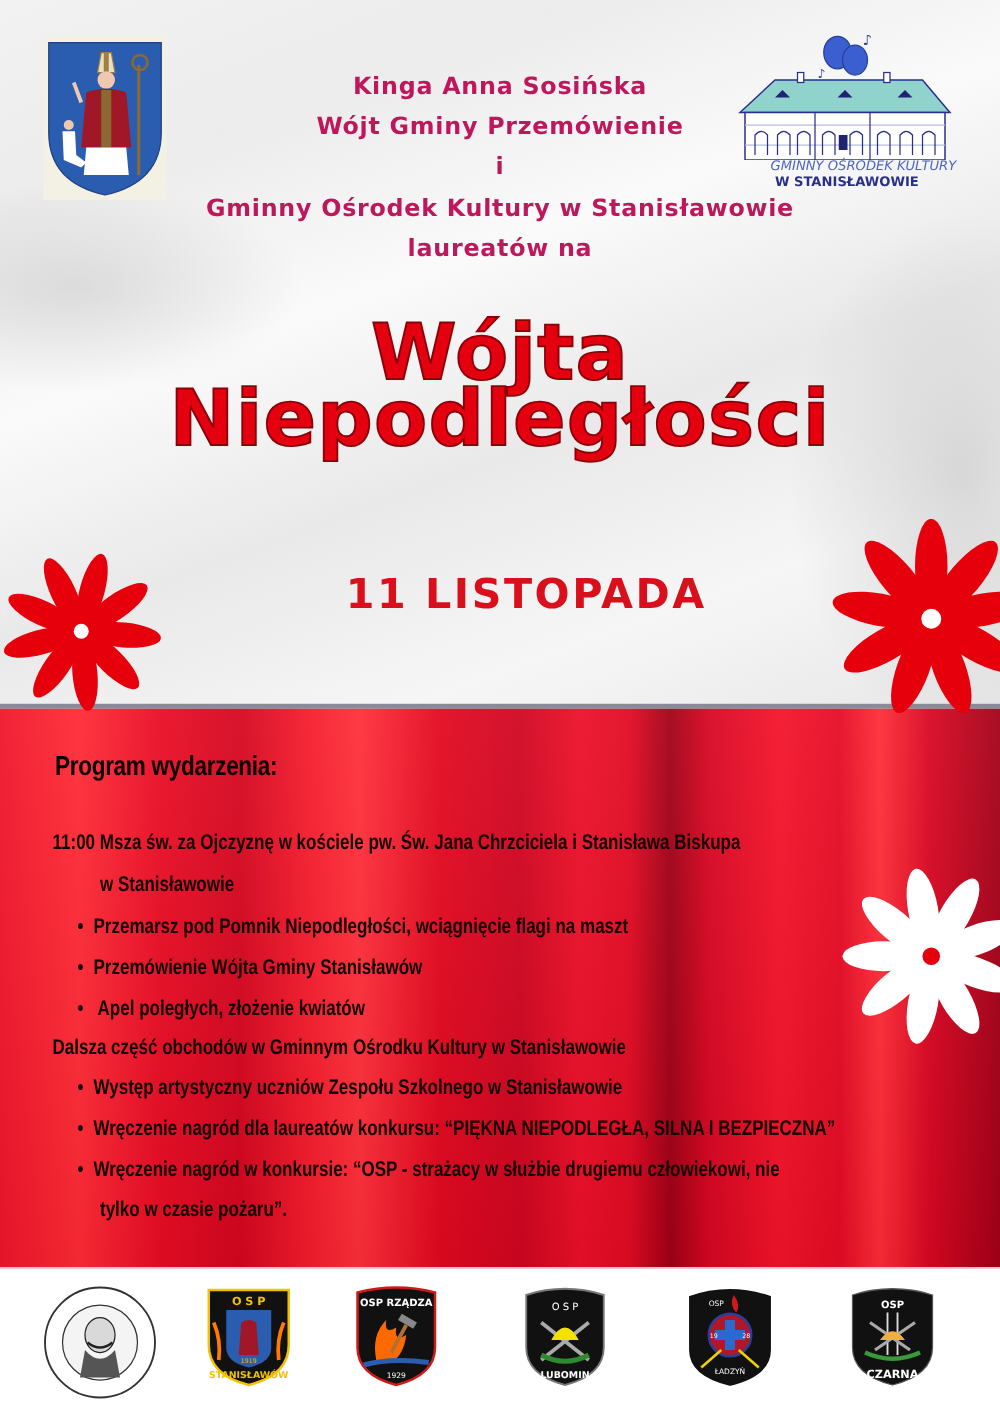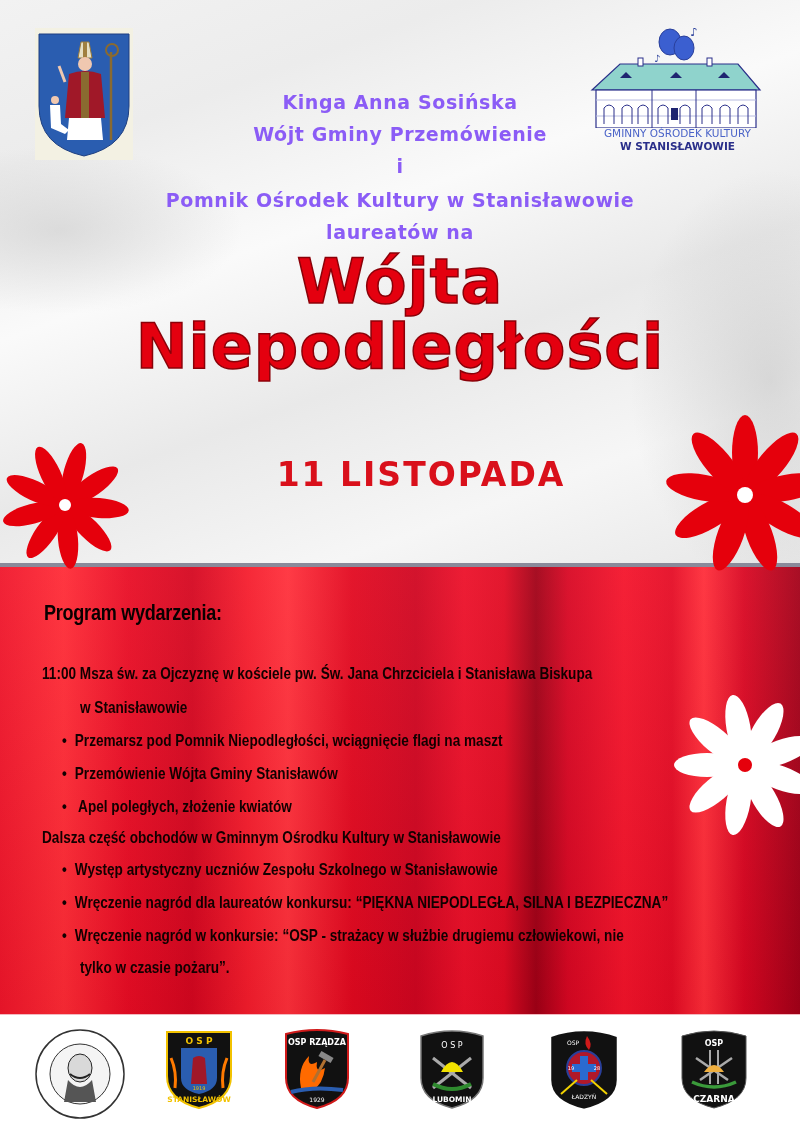--- a/index.html
+++ b/index.html
@@ -30,23 +30,22 @@
     background: linear-gradient(180deg, rgba(255,255,255,0.06), rgba(0,0,0,0.05));
   }
   .bottom {
     position: absolute; left: 0; top: 1014px; width: 800px; height: 118px; background: #ffffff;
     border-top: 1px solid #f3b8bf;
   }
 
   
   .invite {
     position: absolute; left: 130px; width: 540px; text-align: center;
-    color: #8b5cf6; font-weight: bold; font-size: 19px; letter-spacing: 0.6px;
+    color: #be185d; font-weight: bold; font-size: 19px; letter-spacing: 0.6px;
     font-family: "DejaVu Sans", sans-serif;
-    margin-top: 33px;
   }
   .title {
     position: absolute; left: 0; width: 800px; text-align: center;
     color: #e4000f; font-weight: bold; font-family: "DejaVu Sans", sans-serif;
     -webkit-text-stroke: 1.5px #8a0008; letter-spacing: 1px;
   }
   .date {
     position: absolute; left: 0; width: 770px; text-align: center;
     color: #d9101b; font-weight: bold; font-size: 33px; letter-spacing: 2px;
     font-family: "DejaVu Sans", sans-serif;
@@ -101,21 +100,21 @@
     <line x1="30" y1="54" x2="24" y2="38" stroke="#f0c8b0" stroke-width="3"></line>
 
     <circle cx="20" cy="72" r="4" fill="#f0c8b0"></circle>
     <path d="M15 77 L25 77 L26 96 L34 102 L30 106 L16 100 Z" fill="#ffffff"></path>
   </svg>
 </div>
 
 <div class="invite" style="top:58px;">Kinga Anna Sosińska</div>
 <div class="invite" style="top:90px;">Wójt Gminy Przemówienie</div>
 <div class="invite" style="top:122px;">i</div>
-<div class="invite" style="top:156px; left:110px; width:580px;">Pomnik Ośrodek Kultury w Stanisławowie</div>
+<div class="invite" style="top:156px; left:110px; width:580px;">Gminny Ośrodek Kultury w Stanisławowie</div>
 <div class="invite" style="top:188px;">laureatów na</div>
 
 <div class="logo gok">
   <svg width="175" height="100" viewBox="0 0 175 100">
 
     <ellipse cx="80" cy="14" rx="11" ry="13" fill="#3b5fd0" stroke="#2a3f9a"></ellipse>
     <ellipse cx="94" cy="20" rx="10" ry="12" fill="#3b5fd0" stroke="#2a3f9a"></ellipse>
     <text x="100" y="8" font-size="12" fill="#2a3f9a" font-family="DejaVu Sans, sans-serif">♪</text>
     <text x="64" y="34" font-size="10" fill="#2a3f9a" font-family="DejaVu Sans, sans-serif">♪</text>
 
@@ -136,26 +135,26 @@
         <path d="M32 96 V80 Q37 74 42 80 V96"></path>
         <path d="M48 96 V80 Q53 74 58 80 V96"></path>
       <path d="M68 96 V80 Q73 74 78 80 V96"></path>
         <path d="M90 96 V80 Q95 74 100 80 V96"></path>
       <path d="M112 96 V80 Q117 74 122 80 V96"></path>
         <path d="M130 96 V80 Q135 74 140 80 V96"></path>
         <path d="M148 96 V80 Q153 74 158 80 V96"></path>
     </g>
     <rect x="81" y="80" width="7" height="12" fill="#1e2470"></rect>
   </svg>
-  <div style="position:absolute; left:0; top:99px; width:175px; text-align:center; color:#4a63c8; font-size:10.5px; font-family:'DejaVu Sans', sans-serif;">GMINNY OŚRODEK KULTURY</div>
+  <div style="position:absolute; left:0; top:99px; width:175px; text-align:right; color:#4a63c8; font-size:10.5px; font-family:'DejaVu Sans', sans-serif;font-style:italic;">GMINNY OŚRODEK KULTURY</div>
   <div style="position:absolute; left:0; top:112px; width:175px; text-align:center; color:#2a2f8a; font-size:10.5px; font-weight:bold; font-family:'DejaVu Sans', sans-serif;">W STANISŁAWOWIE</div>
 </div>
 
 <div class="title" style="top:245px; font-size:62px;">Wójta</div>
-<div class="title" style="top:310px; font-size:62px;">Niepodległości</div>
+<div class="title" style="top:298px; font-size:62px;">Niepodległości</div>
 
 <div class="date" style="top:455px;">11 LISTOPADA</div>
 
 <svg class="flower" style="left:0; top:440px;" width="130" height="130" viewBox="-65 -65 130 130">
   <g fill="#e5000c">
     <ellipse cx="0" cy="-34" rx="10" ry="30" transform="rotate(15)"></ellipse>
     <ellipse cx="0" cy="-34" rx="10" ry="30" transform="rotate(55)"></ellipse>
     <ellipse cx="0" cy="-34" rx="10" ry="30" transform="rotate(95)"></ellipse>
     <ellipse cx="0" cy="-34" rx="10" ry="30" transform="rotate(135)"></ellipse>
     <ellipse cx="0" cy="-34" rx="10" ry="30" transform="rotate(175)"></ellipse>

